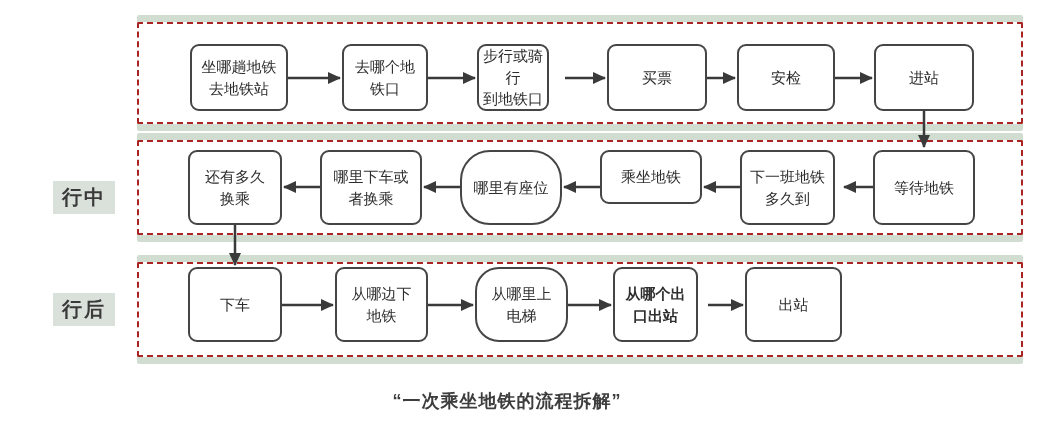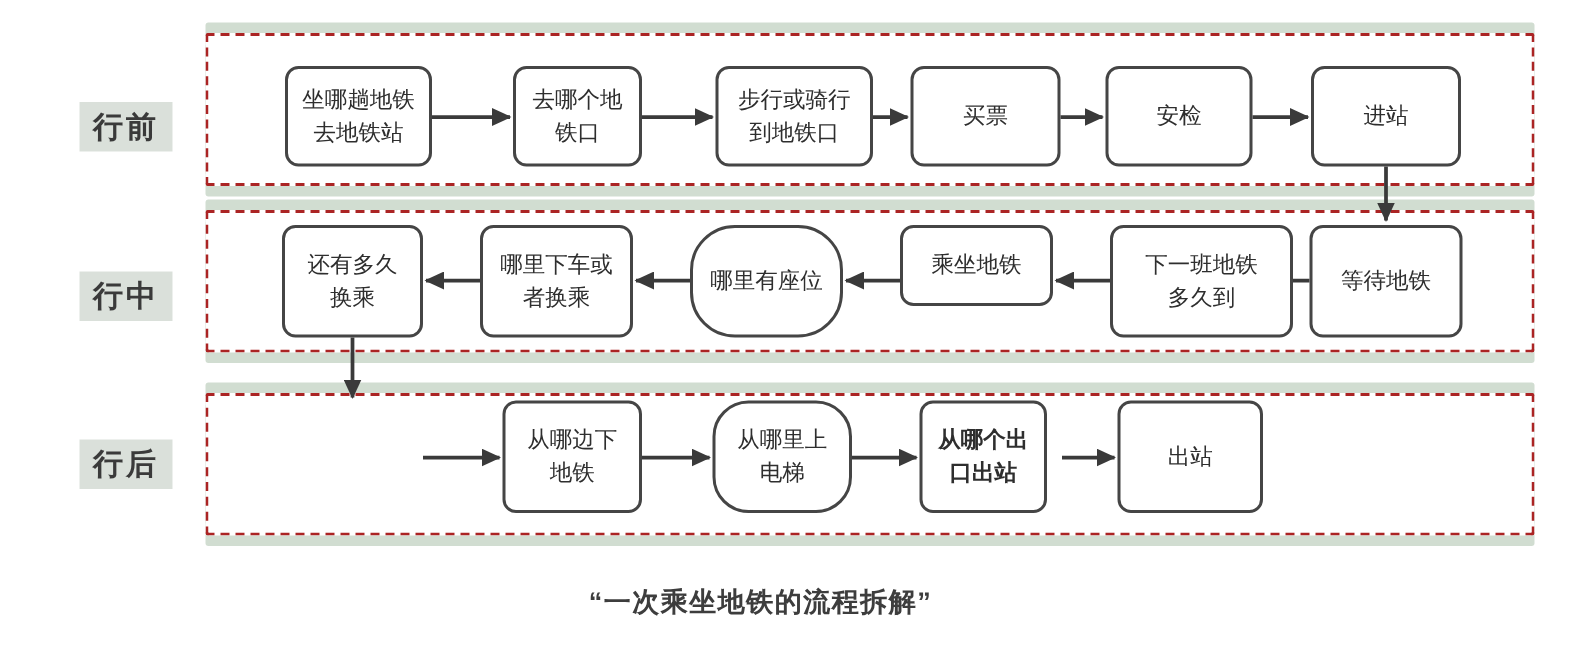--- a/index.html
+++ b/index.html
@@ -63,21 +63,20 @@
 </style>
 </head>
 <body>
 
 <div class="canvas">
 
   <div class="stage-rect" style="left:137px;top:22px;width:882px;height:98px;"></div>
   <div class="stage-rect" style="left:137px;top:140px;width:882px;height:91px;"></div>
   <div class="stage-rect" style="left:137px;top:262px;width:882px;height:91px;"></div>
 
-  <div class="stage-label" style="left:53px;top:68px;">行前</div>
   <div class="stage-label" style="left:53px;top:181px;">行中</div>
   <div class="stage-label" style="left:53px;top:293px;">行后</div>
 
   <svg class="arrow-layer" width="1046" height="436" viewBox="0 0 1046 436">
     <defs>
       <marker id="ah" markerUnits="userSpaceOnUse" markerWidth="14" markerHeight="12" refX="12" refY="6" orient="auto">
         <path d="M0,0 L13,6 L0,12 Z" fill="#3a3a3a"></path>
       </marker>
     </defs>
     <g stroke="#3a3a3a" stroke-width="2.5">
@@ -102,36 +101,37 @@
       <line x1="428" y1="305" x2="473" y2="305" marker-end="url(#ah)"></line>
       <line x1="568" y1="305" x2="611" y2="305" marker-end="url(#ah)"></line>
       <line x1="708" y1="305" x2="743" y2="305" marker-end="url(#ah)"></line>
     </g>
   </svg>
 
   <div class="flow-box" style="left:190px;top:44px;width:98px;height:67px;">坐哪趟地铁
 去地铁站</div>
   <div class="flow-box" style="left:342px;top:44px;width:86px;height:67px;">去哪个地
 铁口</div>
-  <div class="flow-box" style="left:477px;top:44px;width:105px;height:67px;">步行或骑行
+  <div class="flow-box" style="left:477px;top:44px;width:72px;height:67px;">步行或骑行
 到地铁口</div>
   <div class="flow-box" style="left:607px;top:44px;width:100px;height:67px;">买票</div>
   <div class="flow-box" style="left:737px;top:44px;width:98px;height:67px;text-align:right;">安检</div>
   <div class="flow-box" style="left:874px;top:44px;width:100px;height:67px;">进站</div>
 
   <div class="flow-box" style="left:188px;top:150px;width:94px;height:75px;">还有多久
 换乘</div>
   <div class="flow-box" style="left:320px;top:150px;width:102px;height:75px;">哪里下车或
 者换乘</div>
   <div class="flow-box" style="left:460px;top:150px;width:102px;height:75px;border-radius:30px;">哪里有座位</div>
   <div class="flow-box" style="left:600px;top:150px;width:102px;height:54px;">乘坐地铁</div>
-  <div class="flow-box" style="left:740px;top:150px;width:122px;height:75px;">下一班地铁
+  <div class="flow-box" style="left:740px;top:150px;width:95px;height:75px;">下一班地铁
 多久到</div>
   <div class="flow-box" style="left:873px;top:150px;width:102px;height:75px;">等待地铁</div>
 
+  <div class="flow-box" style="left:188px;top:267px;width:94px;height:75px;">下车</div>
   <div class="flow-box" style="left:335px;top:267px;width:93px;height:75px;">从哪边下
 地铁</div>
   <div class="flow-box" style="left:475px;top:267px;width:93px;height:75px;border-radius:24px;">从哪里上
 电梯</div>
   <div class="flow-box" style="left:613px;top:267px;width:85px;height:75px;font-weight:bold;">从哪个出
 口出站</div>
   <div class="flow-box" style="left:745px;top:267px;width:97px;height:75px;">出站</div>
 
   <div class="caption">“一次乘坐地铁的流程拆解”</div>
 

